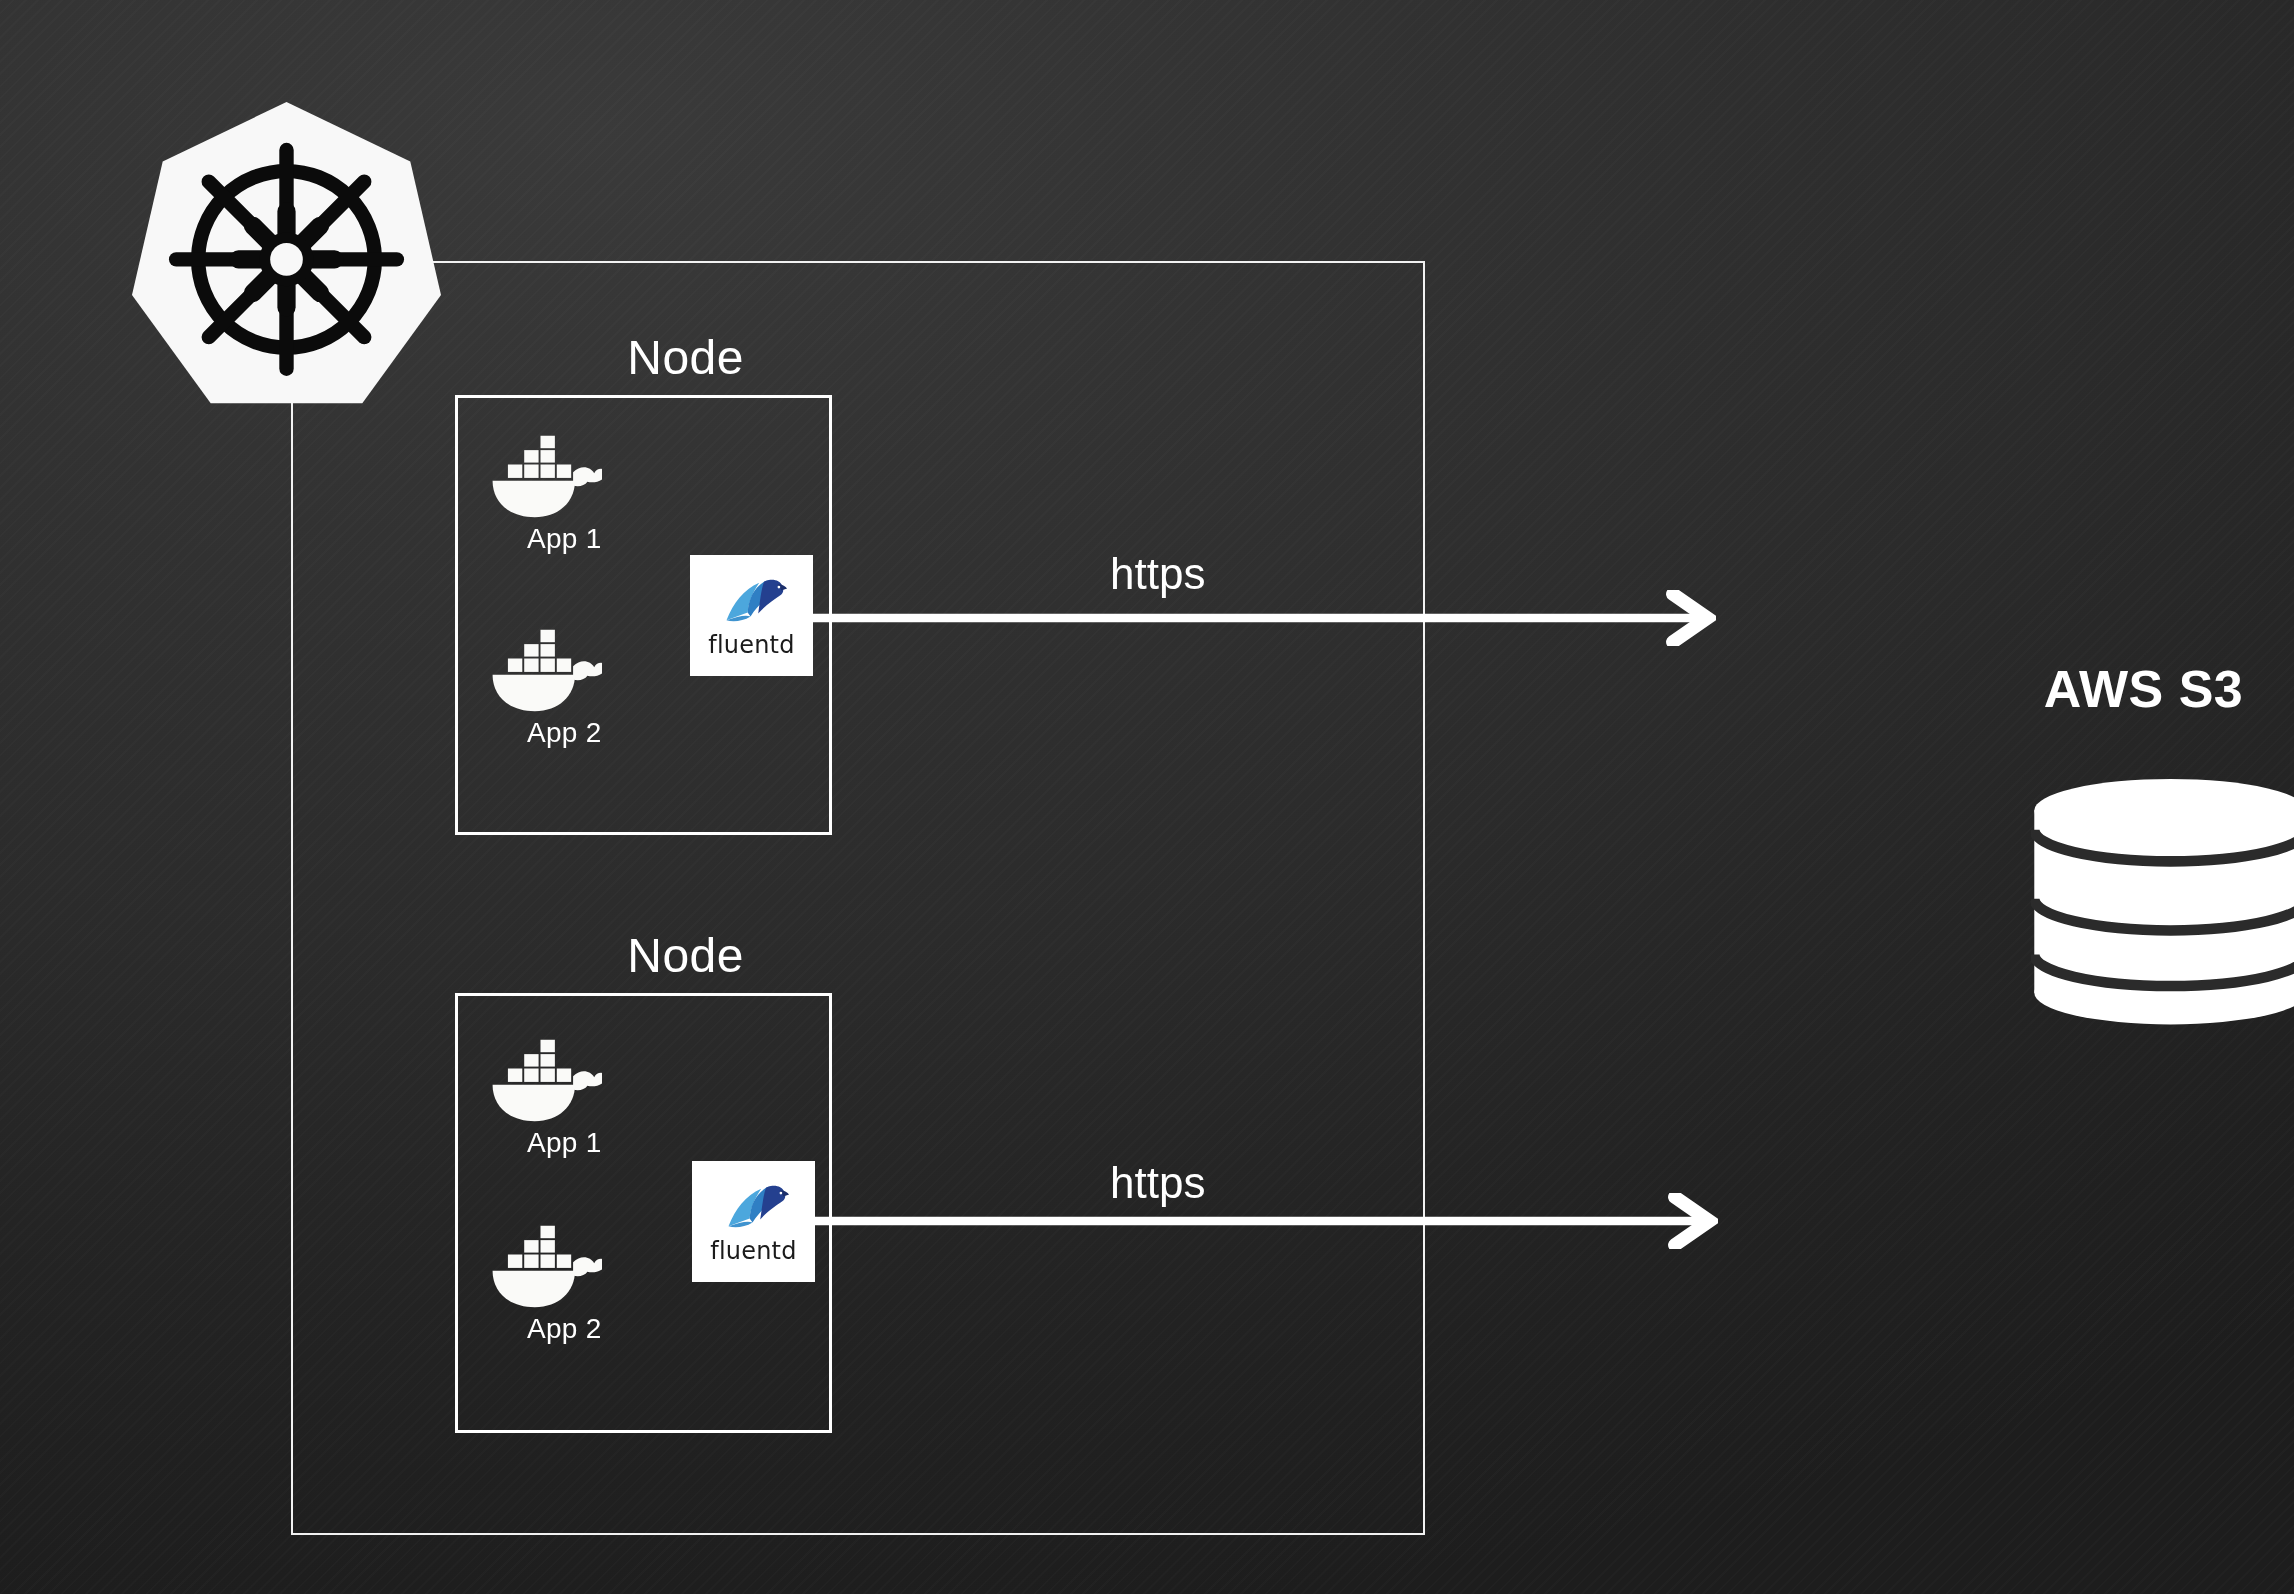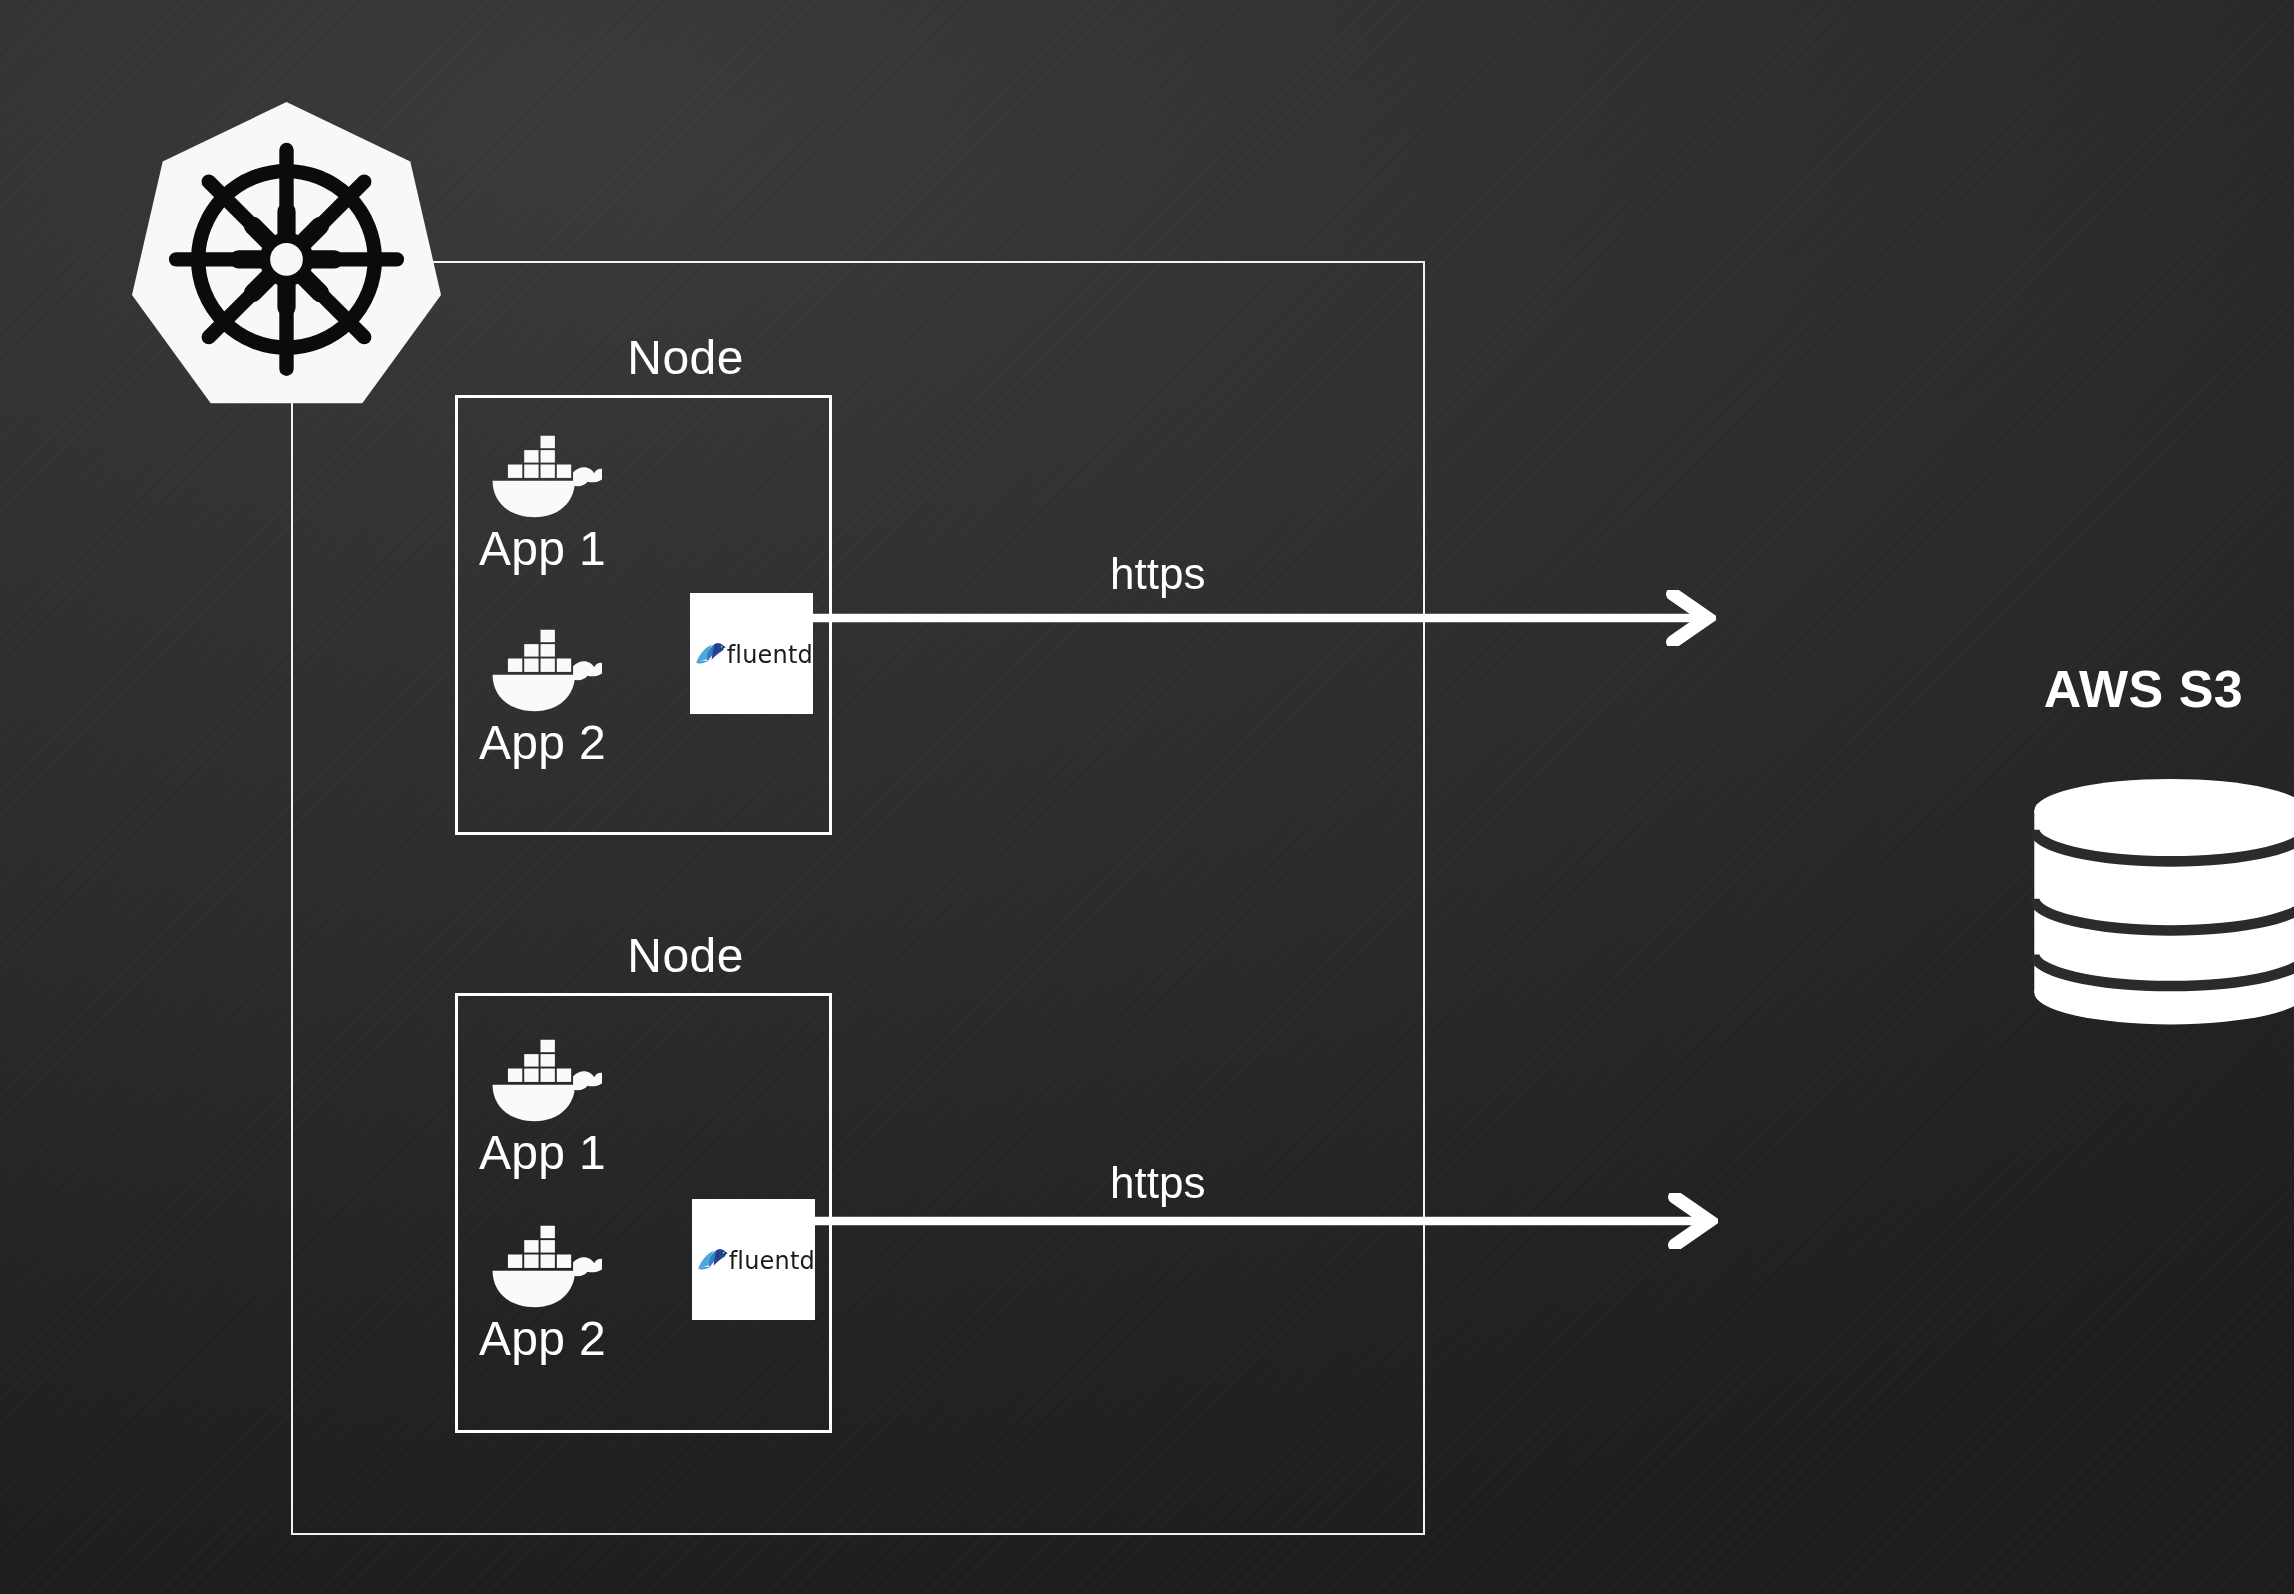--- a/index.html
+++ b/index.html
@@ -62,40 +62,40 @@
 
   
   .app-entry {
     position: absolute;
     left: 23px;
     width: 202px;
     text-align: left;
   }
   .docker-icon { display: block; width: 123px; height: 92px; }
   .app-label {
-    font-size: 48px;
+    font-size: 28px;
     font-weight: 400;
     color: #ffffff;
     line-height: 1.05;
     margin-top: 1.9px;
     letter-spacing: 0.3px;
+    margin-left: 48px;
   }
 
   
   .fluentd-card {
     position: absolute;
     width: 123px;
     height: 121px;
     background: #ffffff;
     z-index: 6;
     display: flex;
-    flex-direction: row;
+    flex-direction: column;
     align-items: center;
     justify-content: center;
-    margin-top: 38px;
   }
   .fluentd-bird { width: 75px; height: 56px; display: block; }
   .fluentd-word {
     font-family: "DejaVu Sans", sans-serif;
     font-size: 24px;
     color: #1b1b1b;
     letter-spacing: 0.2px;
     line-height: 1;
     margin-top: 3.8px;
   }

